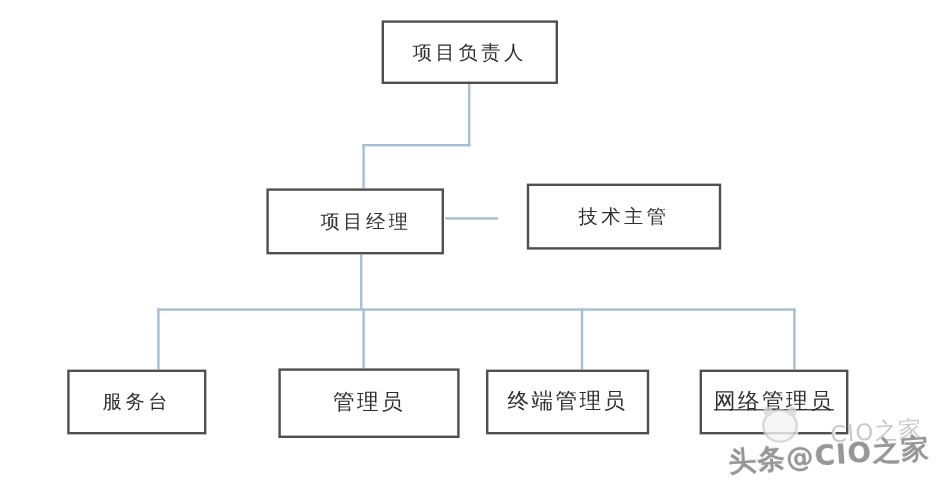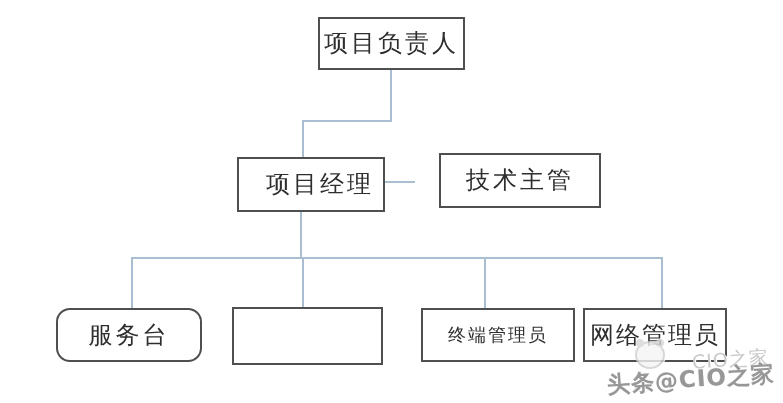--- a/index.html
+++ b/index.html
@@ -19,33 +19,33 @@
   .node {
     position: absolute;
     box-sizing: border-box;
     border: 2px solid var(--box-border, #4f4f4f);
     background: #ffffff;
     color: var(--box-text, #2e2e2e);
     display: flex;
     flex-direction: column;
     align-items: center;
     justify-content: center;
-    font-size: 24px;
+    font-size: 16px;
     letter-spacing: 3px;
     line-height: 1.2;
     text-align: center;
   }
   .node span { display: block; }
   #node-project-leader { left: 318px; top: 17px;  width: 147px; height: 53px; }
-  #node-project-manager{ left: 237px; top: 157px; width: 148px; height: 55px; padding-left: 18px; }
+  #node-project-manager{ left: 222px; top: 157px; width: 148px; height: 55px; padding-left: 18px; }
   #node-tech-supervisor{ left: 415px; top: 153px; width: 162px; height: 55px; margin-left: 24px; }
-  #node-service-desk   { left: 56px;  top: 308px; width: 146px; height: 54px; border-radius: 14px; }
+  #node-service-desk   { left: 56px;  top: 308px; width: 116px; height: 54px; }
   #node-app-db-admin   { left: 232px; top: 307px; width: 151px; height: 58px; font-size: 18px; letter-spacing: 2px; line-height: 1.25; }
-  #node-terminal-admin { left: 405px; top: 308px; width: 154px; height: 54px; font-size: 18px; letter-spacing: 2px; margin-left: 16px; }
-  #node-network-admin  { left: 583px; top: 308px; width: 144px; height: 54px; font-size: 24px; letter-spacing: 2px; }
+  #node-terminal-admin { left: 405px; top: 308px; width: 136px; height: 54px; font-size: 18px; letter-spacing: 2px; }
+  #node-network-admin  { left: 583px; top: 308px; width: 124px; height: 54px; font-size: 18px; letter-spacing: 2px; text-decoration: underline; }
 
   
   .line {
     position: absolute;
     background: var(--connector, #a9bfd1);
   }
   .h { height: 2px; }
   .v { width: 2px; }
   #ln-leader-down   { left: 390px; top: 70px;  height: 52px; }
   #ln-leader-elbow  { left: 302px; top: 120px; width: 90px;  }
@@ -135,20 +135,21 @@
   <div class="node" id="node-project-manager">
     <span>项目经理</span>
   </div>
   <div class="node" id="node-tech-supervisor">
     <span>技术主管</span>
   </div>
   <div class="node" id="node-service-desk">
     <span>服务台</span>
   </div>
   <div class="node" id="node-app-db-admin">
+    <span>管理员</span>
   </div>
   <div class="node" id="node-terminal-admin">
     <span>终端管理员</span>
   </div>
   <div class="node" id="node-network-admin">
     <span>网络管理员</span>
   </div>
 
   <div class="watermark">
     <div class="wm-logo"></div>

